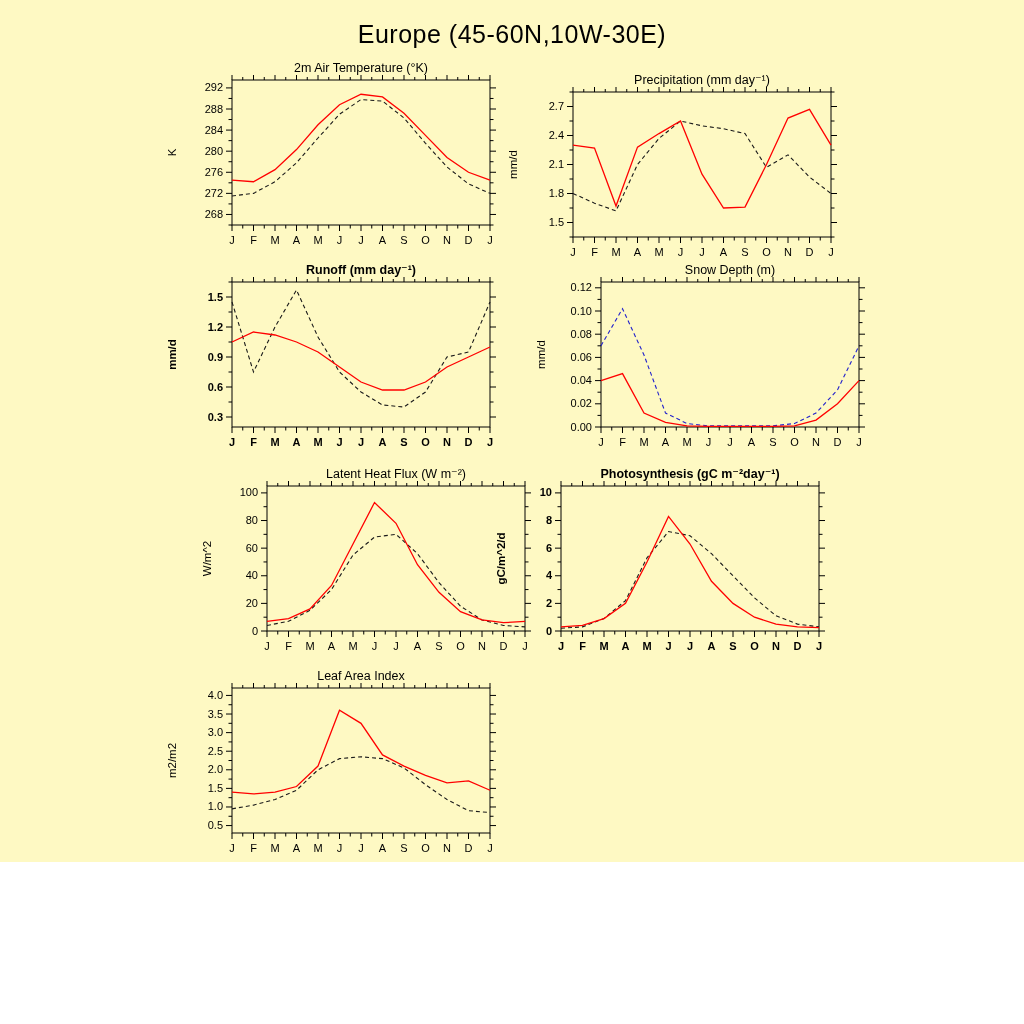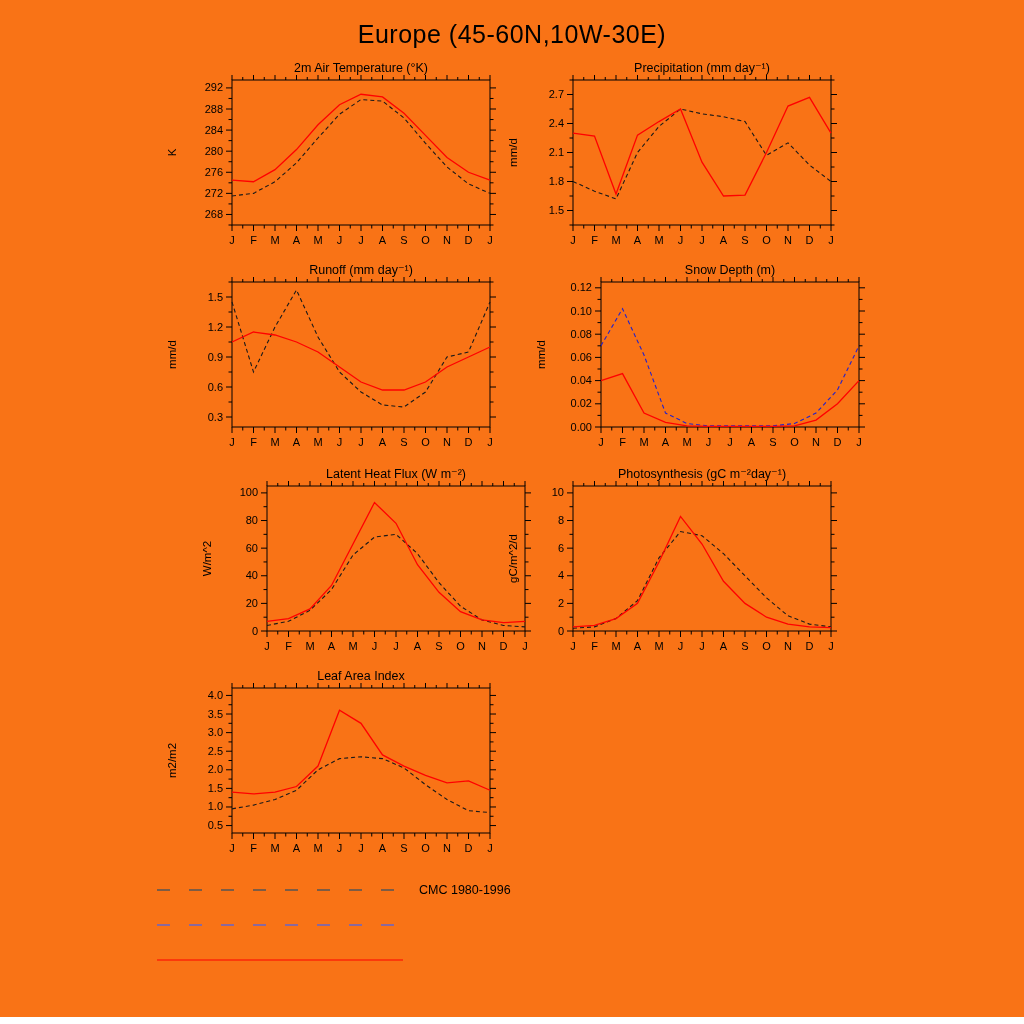--- a/index.html
+++ b/index.html
@@ -1,16 +1,16 @@
 <!DOCTYPE html>
 <html><head>
 <meta charset="utf-8">
 <style>
   html,body{margin:0;padding:0;background:#ffffff;}
-  .page{position:relative;width:1024px;height:1017px;background:#f97316;overflow:hidden;
+  .page{position:relative;width:1024px;height:862px;background:#fef9c3;overflow:hidden;
         font-family:"Liberation Sans","DejaVu Sans",sans-serif;color:#000;}
   .main-title{position:absolute;top:20px;left:0;width:100%;text-align:center;
               font-size:25px;letter-spacing:0.5px;}
   .panel{position:absolute;width:360px;height:230px;}
   .panel svg text{font-family:"Liberation Sans","DejaVu Sans",sans-serif;fill:#000;}
   .legend{position:absolute;left:155px;top:872px;width:860px;}
   .legend-row{display:flex;align-items:center;height:35px;}
   .legend-row svg{flex:0 0 250px;}
   .legend-label{margin-left:14px;font-size:12.5px;white-space:nowrap;}
 </style>
@@ -121,21 +121,21 @@
         <text x="201" y="184" text-anchor="middle" font-size="11">J</text>
         <text x="222.5" y="184" text-anchor="middle" font-size="11">A</text>
         <text x="244" y="184" text-anchor="middle" font-size="11">S</text>
         <text x="265.5" y="184" text-anchor="middle" font-size="11">O</text>
         <text x="287" y="184" text-anchor="middle" font-size="11">N</text>
         <text x="308.5" y="184" text-anchor="middle" font-size="11">D</text>
         <text x="330" y="184" text-anchor="middle" font-size="11">J</text>
         <polyline points="72,136 93.5,133.36363636363637 115,121.76363636363642 136.5,102.78181818181812 158,78 179.5,54.272727272727266 201,39.509090909090844 222.5,41.09090909090909 244,57.9636363636363 265.5,83.27272727272728 287,107 308.5,123.87272727272722 330,133.36363636363637" fill="none" stroke="#1a1a1a" stroke-width="1.1" stroke-dasharray="4 3"></polyline>
         <polyline points="72,120.18181818181819 93.5,121.76363636363642 115,109.63636363636363 136.5,89.59999999999994 158,64.81818181818181 179.5,44.78181818181811 201,34.23636363636359 222.5,36.87272727272722 244,53.218181818181876 265.5,75.36363636363636 287,97.50909090909086 308.5,112.27272727272728 330,120.18181818181819" fill="none" stroke="#ff0000" stroke-width="1.3"></polyline>
       </svg></div>
-  <div class="panel" style="left:501px;top:60px;"><svg width="360" height="230" viewBox="0 0 360 230">
+  <div class="panel" style="left:501px;top:72px;"><svg width="360" height="230" viewBox="0 0 360 230">
         <text x="201" y="12" text-anchor="middle" font-size="12.5">Precipitation (mm day⁻¹)</text>
         <text x="16" y="92.5" text-anchor="middle" font-size="11.5" transform="rotate(-90 16 92.5)">mm/d</text>
         <rect x="72" y="20" width="258" height="145" fill="none" stroke="#000" stroke-width="1"></rect>
         <g stroke="#000" stroke-width="1">
           <line x1="66" y1="150.5" x2="72" y2="150.5"></line>
           <line x1="330" y1="150.5" x2="336" y2="150.5"></line>
           <line x1="66" y1="121.5" x2="72" y2="121.5"></line>
           <line x1="330" y1="121.5" x2="336" y2="121.5"></line>
           <line x1="66" y1="92.5" x2="72" y2="92.5"></line>
           <line x1="330" y1="92.5" x2="336" y2="92.5"></line>
@@ -220,21 +220,21 @@
         <text x="201" y="184" text-anchor="middle" font-size="11">J</text>
         <text x="222.5" y="184" text-anchor="middle" font-size="11">A</text>
         <text x="244" y="184" text-anchor="middle" font-size="11">S</text>
         <text x="265.5" y="184" text-anchor="middle" font-size="11">O</text>
         <text x="287" y="184" text-anchor="middle" font-size="11">N</text>
         <text x="308.5" y="184" text-anchor="middle" font-size="11">D</text>
         <text x="330" y="184" text-anchor="middle" font-size="11">J</text>
         <polyline points="72,121.5 93.5,131.16666666666669 115,138.9 136.5,92.5 158,66.39999999999999 179.5,49.00000000000003 201,53.83333333333334 222.5,56.733333333333334 244,61.56666666666668 265.5,95.40000000000002 287,82.83333333333331 308.5,105.06666666666668 330,121.5" fill="none" stroke="#1a1a1a" stroke-width="1.1" stroke-dasharray="4 3"></polyline>
         <polyline points="72,73.16666666666669 93.5,76.06666666666668 115,134.0666666666667 136.5,75.10000000000004 158,61.56666666666668 179.5,49.00000000000003 201,102.16666666666667 222.5,136.00000000000003 244,135.03333333333336 265.5,92.5 287,46.10000000000001 308.5,37.40000000000002 330,73.16666666666669" fill="none" stroke="#ff0000" stroke-width="1.3"></polyline>
       </svg></div>
-  <div class="panel" style="left:160px;top:262px;"><svg width="360" height="230" viewBox="0 0 360 230">
+  <div class="panel" style="left:160px;top:262px;font-weight:bold;"><svg width="360" height="230" viewBox="0 0 360 230">
         <text x="201" y="12" text-anchor="middle" font-size="12.5">Runoff (mm day⁻¹)</text>
         <text x="16" y="92.5" text-anchor="middle" font-size="11.5" transform="rotate(-90 16 92.5)">mm/d</text>
         <rect x="72" y="20" width="258" height="145" fill="none" stroke="#000" stroke-width="1"></rect>
         <g stroke="#000" stroke-width="1">
           <line x1="66" y1="155" x2="72" y2="155"></line>
           <line x1="330" y1="155" x2="336" y2="155"></line>
           <line x1="66" y1="125" x2="72" y2="125"></line>
           <line x1="330" y1="125" x2="336" y2="125"></line>
           <line x1="66" y1="95" x2="72" y2="95"></line>
           <line x1="330" y1="95" x2="336" y2="95"></line>
@@ -522,21 +522,21 @@
         <text x="201" y="184" text-anchor="middle" font-size="11">J</text>
         <text x="222.5" y="184" text-anchor="middle" font-size="11">A</text>
         <text x="244" y="184" text-anchor="middle" font-size="11">S</text>
         <text x="265.5" y="184" text-anchor="middle" font-size="11">O</text>
         <text x="287" y="184" text-anchor="middle" font-size="11">N</text>
         <text x="308.5" y="184" text-anchor="middle" font-size="11">D</text>
         <text x="330" y="184" text-anchor="middle" font-size="11">J</text>
         <polyline points="72,159.47619047619048 93.5,155.33333333333334 115,144.28571428571428 136.5,123.57142857142858 158,89.04761904761904 179.5,71.09523809523809 201,68.33333333333334 222.5,87.66666666666667 244,116.66666666666667 265.5,140.14285714285714 287,153.95238095238096 308.5,159.47619047619048 330,160.85714285714286" fill="none" stroke="#1a1a1a" stroke-width="1.1" stroke-dasharray="4 3"></polyline>
         <polyline points="72,155.33333333333334 93.5,152.57142857142858 115,142.9047619047619 136.5,119.42857142857143 158,78 179.5,36.571428571428584 201,57.28571428571428 222.5,98.71428571428572 244,126.33333333333334 265.5,145.66666666666666 287,153.95238095238096 308.5,156.71428571428572 330,155.33333333333334" fill="none" stroke="#ff0000" stroke-width="1.3"></polyline>
       </svg></div>
-  <div class="panel" style="left:501px;top:466px;"><svg width="360" height="230" viewBox="0 0 360 230">
+  <div class="panel" style="left:489px;top:466px;font-weight:bold;"><svg width="360" height="230" viewBox="0 0 360 230">
         <text x="201" y="12" text-anchor="middle" font-size="12.5">Photosynthesis (gC m⁻²day⁻¹)</text>
         <text x="16" y="92.5" text-anchor="middle" font-size="11.5" transform="rotate(-90 16 92.5)">gC/m^2/d</text>
         <rect x="72" y="20" width="258" height="145" fill="none" stroke="#000" stroke-width="1"></rect>
         <g stroke="#000" stroke-width="1">
           <line x1="66" y1="165" x2="72" y2="165"></line>
           <line x1="330" y1="165" x2="336" y2="165"></line>
           <line x1="66" y1="137.38095238095238" x2="72" y2="137.38095238095238"></line>
           <line x1="330" y1="137.38095238095238" x2="336" y2="137.38095238095238"></line>
           <line x1="66" y1="109.76190476190476" x2="72" y2="109.76190476190476"></line>
           <line x1="330" y1="109.76190476190476" x2="336" y2="109.76190476190476"></line>

